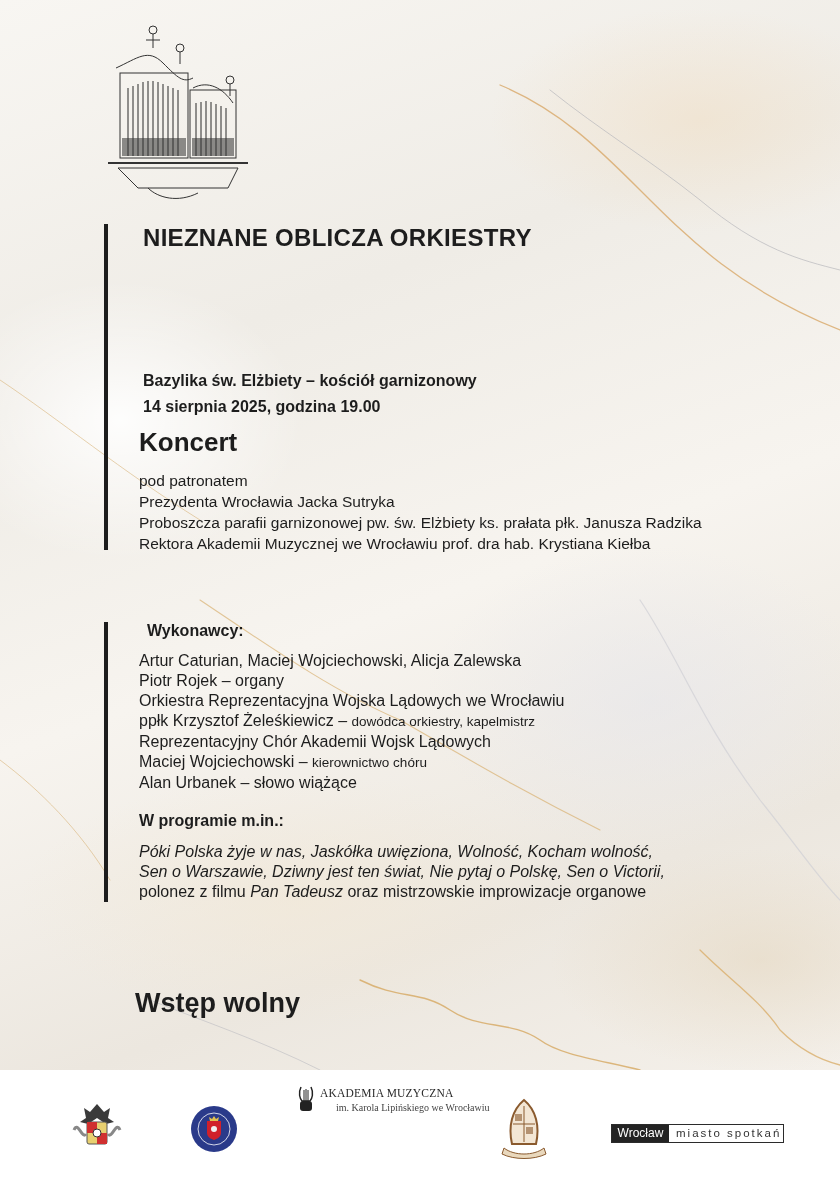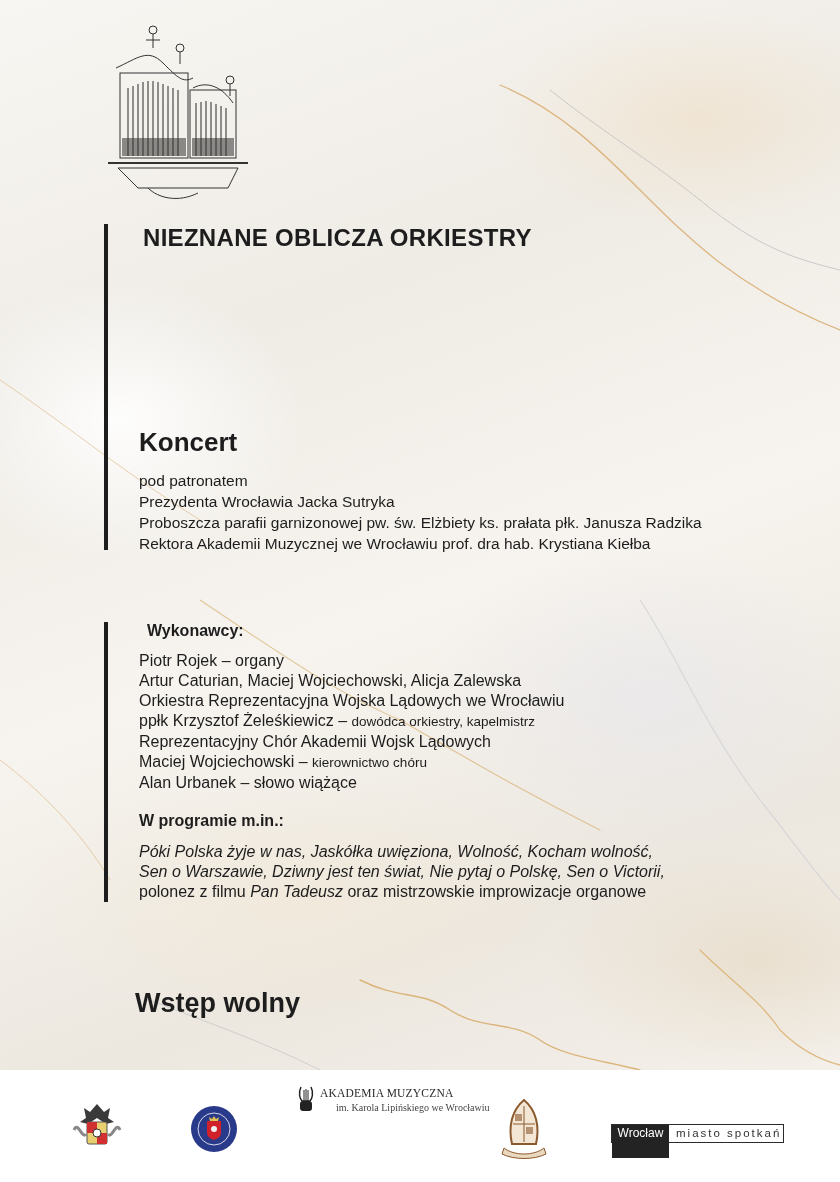--- a/index.html
+++ b/index.html
@@ -75,21 +75,21 @@
 
   .logo { position: absolute; }
   .logo1 { left: 70px; top: 1100px; width: 54px; height: 50px; }
   .logo2 { left: 190px; top: 1105px; width: 48px; height: 48px; }
   .logo3 { left: 298px; top: 1085px; width: 140px; height: 30px; }
   .logo3 .lyre { position: absolute; left: 0; top: 0; width: 16px; height: 28px; }
   .logo3 .t1 { position: absolute; left: 22px; top: 2px; font-family: "Liberation Serif", serif; font-size: 11.5px; color: #2a2a2a; white-space: nowrap; letter-spacing: 0.2px; }
   .logo3 .t2 { position: absolute; left: 22px; top: 17px; font-family: "Liberation Serif", serif; font-size: 10px; color: #444; white-space: nowrap; margin-left: 16px; }
   .logo4 { left: 500px; top: 1098px; width: 48px; height: 62px; }
   .logo5 { left: 611px; top: 1124px; width: 171px; height: 17px; border: 1px solid #2b2b2b; background: #fff; }
-  .logo5 .w { position: absolute; left: 0; top: 0; width: 57px; height: 33px; background: #232323; color: #fff; font-size: 12px; line-height: 17px; text-align: center; }
+  .logo5 .w { position: absolute; left: 0; top: 0; width: 57px; height: 17px; background: #232323; color: #fff; font-size: 12px; line-height: 17px; text-align: center; }
   .logo5 .m { position: absolute; left: 64px; top: 0; height: 17px; color: #333; font-size: 11.5px; line-height: 17px; letter-spacing: 2px; white-space: nowrap; }
 </style>
 </head>
 <body>
 
 <div class="marble"></div>
 <svg class="veins" viewBox="0 0 840 1070">
   <g fill="none" stroke-linecap="round">
     <path d="M500 85 C560 110 600 150 640 190 C690 240 740 290 840 330" stroke="#d8a868" stroke-width="1.3" opacity="0.8"></path>
     <path d="M550 90 C600 130 650 160 700 200 C760 250 800 260 840 270" stroke="#b8b8bc" stroke-width="1" opacity="0.7"></path>
@@ -138,34 +138,38 @@
     <line x1="108" y1="86" x2="108" y2="138"></line>
       <line x1="113" y1="88" x2="113" y2="138"></line>
     <line x1="118" y1="90" x2="118" y2="138"></line>
   </g>
   <rect x="14" y="120" width="64" height="18" fill="#333" opacity="0.55"></rect>
   <rect x="84" y="120" width="42" height="18" fill="#333" opacity="0.55"></rect>
 </svg>
 
 <div class="block block1">
   <div class="h-title">NIEZNANE OBLICZA ORKIESTRY</div>
+  <div class="venue">
+    <div>Bazylika św. Elżbiety – kościół garnizonowy</div>
+    <div>14 sierpnia 2025, godzina 19.00</div>
+  </div>
   <div class="koncert">Koncert</div>
   <div class="patron">
     <div>pod patronatem</div>
     <div>Prezydenta Wrocławia Jacka Sutryka</div>
     <div>Proboszcza parafii garnizonowej pw. św. Elżbiety ks. prałata płk. Janusza Radzika</div>
     <div>Rektora Akademii Muzycznej we Wrocławiu prof. dra hab. Krystiana Kiełba</div>
   </div>
 </div>
 
 <div class="block block2">
   <div class="perf-h">Wykonawcy:</div>
   <div class="perf-list">
+    <div><span>Artur Caturian, Maciej Wojciechowski, Alicja Zalewska</span></div>
     <div><span>Piotr Rojek – organy</span></div>
-    <div><span>Artur Caturian, Maciej Wojciechowski, Alicja Zalewska</span></div>
     <div><span>Orkiestra Reprezentacyjna Wojska Lądowych we Wrocławiu</span></div>
     <div><span>ppłk Krzysztof Żeleśkiewicz – </span><span class="small">dowódca orkiestry, kapelmistrz</span></div>
     <div><span>Reprezentacyjny Chór Akademii Wojsk Lądowych</span></div>
     <div><span>Maciej Wojciechowski – </span><span class="small">kierownictwo chóru</span></div>
     <div><span>Alan Urbanek – słowo wiążące</span></div>
   </div>
   <div class="prog-h">W programie m.in.:</div>
   <div class="prog">
     <div><i>Póki Polska żyje w nas, Jaskółka uwięziona, Wolność, Kocham wolność,</i></div>
     <div><i>Sen o Warszawie, Dziwny jest ten świat, Nie pytaj o Polskę, Sen o Victorii,</i></div>

